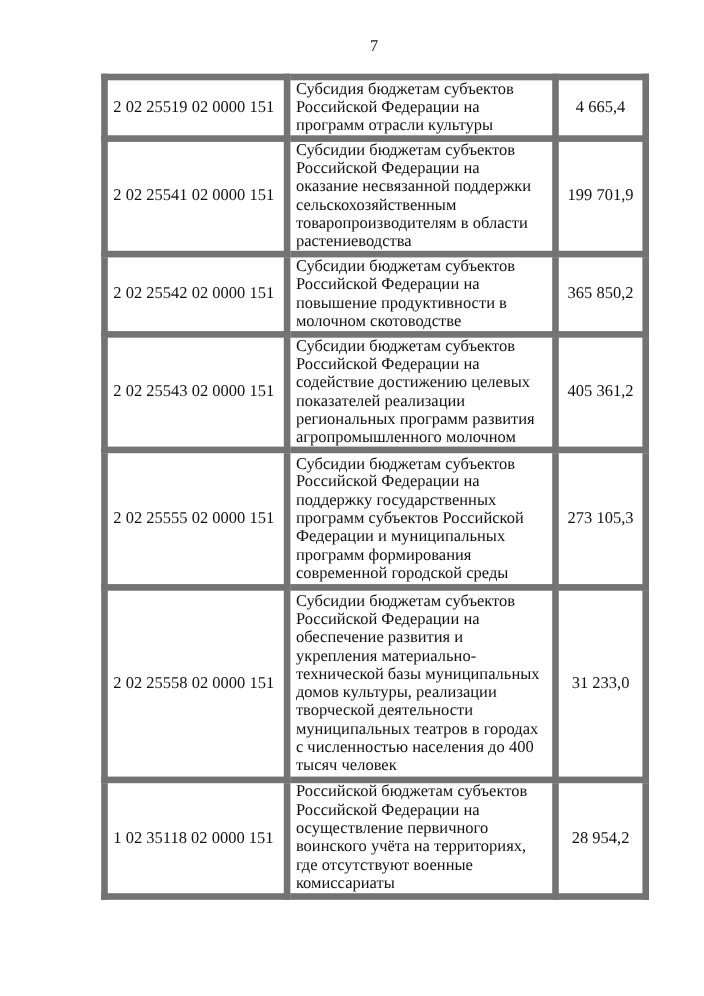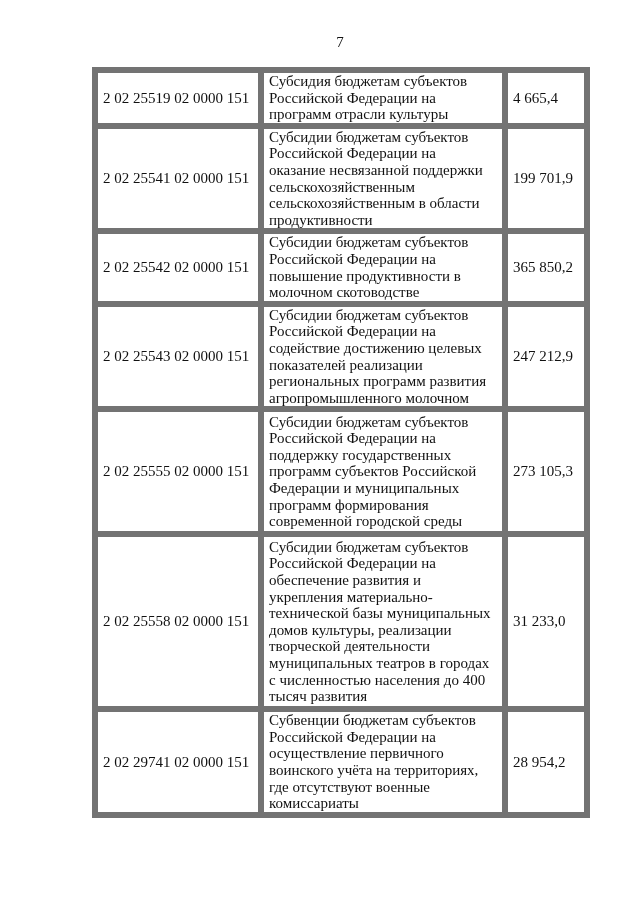--- a/index.html
+++ b/index.html
@@ -45,21 +45,21 @@
       white-space: nowrap;
       padding: 0 3px;
     }
     td.desc-cell {
       width: 228px;
       text-align: left;
       padding: 0 4px 0 5px;
       vertical-align: top;
     }
     td.amount-cell {
-      text-align: left;
+      text-align: center;
       padding-right: 6px;
       white-space: nowrap;
     }
     .desc-line { display: block; white-space: nowrap; }
   </style>
 </head>
 <body>
 
 <div class="page-number">7</div>
 
@@ -74,22 +74,22 @@
         </td>
         <td class="amount-cell">4 665,4</td>
       </tr>
       <tr style="height: 104px;">
         <td class="code-cell">2 02 25541 02 0000 151</td>
         <td class="desc-cell">
           <span class="desc-line">Субсидии бюджетам субъектов</span>
           <span class="desc-line">Российской Федерации на</span>
           <span class="desc-line">оказание несвязанной поддержки</span>
           <span class="desc-line">сельскохозяйственным</span>
-          <span class="desc-line">сельскохозяйственным в области</span>
-          <span class="desc-line">продуктивности</span>
+          <span class="desc-line">товаропроизводителям в области</span>
+          <span class="desc-line">растениеводства</span>
         </td>
         <td class="amount-cell">199 701,9</td>
       </tr>
       <tr style="height: 70px;">
         <td class="code-cell">2 02 25542 02 0000 151</td>
         <td class="desc-cell">
           <span class="desc-line">Субсидии бюджетам субъектов</span>
           <span class="desc-line">Российской Федерации на</span>
           <span class="desc-line">повышение продуктивности в</span>
           <span class="desc-line">молочном скотоводстве</span>
@@ -99,21 +99,21 @@
       <tr style="height: 104px;">
         <td class="code-cell">2 02 25543 02 0000 151</td>
         <td class="desc-cell">
           <span class="desc-line">Субсидии бюджетам субъектов</span>
           <span class="desc-line">Российской Федерации на</span>
           <span class="desc-line">содействие достижению целевых</span>
           <span class="desc-line">показателей реализации</span>
           <span class="desc-line">региональных программ развития</span>
           <span class="desc-line">агропромышленного молочном</span>
         </td>
-        <td class="amount-cell">247 212,9</td>
+        <td class="amount-cell">405 361,2</td>
       </tr>
       <tr style="height: 125px;">
         <td class="code-cell">2 02 25555 02 0000 151</td>
         <td class="desc-cell">
           <span class="desc-line">Субсидии бюджетам субъектов</span>
           <span class="desc-line">Российской Федерации на</span>
           <span class="desc-line">поддержку государственных</span>
           <span class="desc-line">программ субъектов Российской</span>
           <span class="desc-line">Федерации  и муниципальных</span>
           <span class="desc-line">программ формирования</span>
@@ -126,28 +126,28 @@
         <td class="desc-cell">
           <span class="desc-line">Субсидии бюджетам субъектов</span>
           <span class="desc-line">Российской Федерации  на</span>
           <span class="desc-line">обеспечение развития и</span>
           <span class="desc-line">укрепления материально-</span>
           <span class="desc-line">технической базы муниципальных</span>
           <span class="desc-line">домов культуры, реализации</span>
           <span class="desc-line">творческой деятельности</span>
           <span class="desc-line">муниципальных театров в городах</span>
           <span class="desc-line">с численностью населения до 400</span>
-          <span class="desc-line">тысяч развития</span>
+          <span class="desc-line">тысяч человек</span>
         </td>
         <td class="amount-cell">31 233,0</td>
       </tr>
       <tr style="height: 103px;">
-        <td class="code-cell">2 02 29741 02 0000 151</td>
+        <td class="code-cell">1 02 35118 02 0000 151</td>
         <td class="desc-cell">
-          <span class="desc-line">Субвенции бюджетам субъектов</span>
+          <span class="desc-line">Российской бюджетам субъектов</span>
           <span class="desc-line">Российской Федерации на</span>
           <span class="desc-line">осуществление первичного</span>
           <span class="desc-line">воинского учёта на территориях,</span>
           <span class="desc-line">где отсутствуют военные</span>
           <span class="desc-line">комиссариаты</span>
         </td>
         <td class="amount-cell">28 954,2</td>
       </tr>
     </tbody>
 </table>

